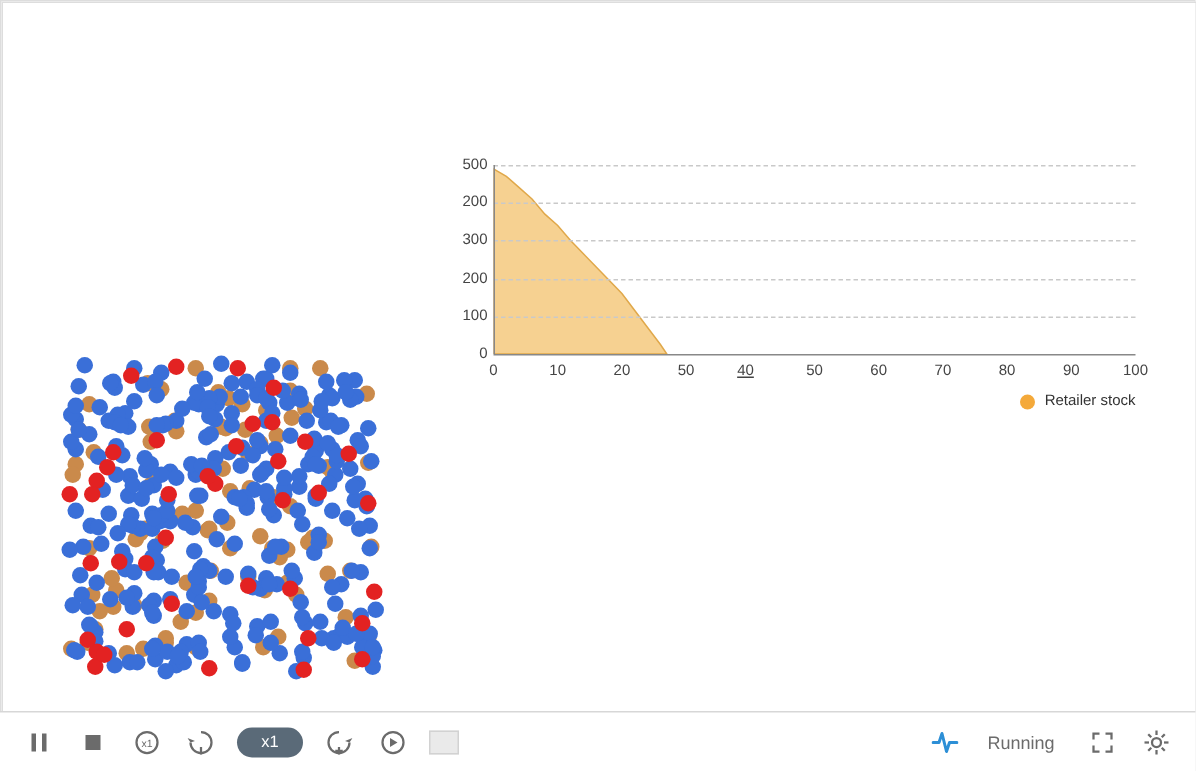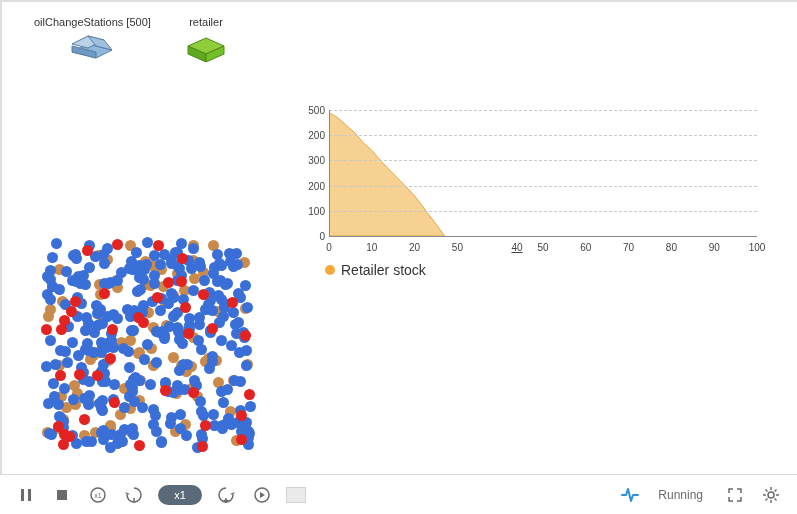--- a/index.html
+++ b/index.html
@@ -78,21 +78,22 @@
     position: absolute;
     left: 32px; top: 0;
     width: 428px; height: 126px;
   }
   .legend {
     margin-top: 22px;
     margin-left: 28px;
     display: flex;
     align-items: center;
     gap: 6px;
-    font-size: 14px;
+    font-size: 10px;
+    justify-content: flex-end;
   }
   .legend-dot {
     width: 10px; height: 10px;
     border-radius: 50%;
     background: #f4a93a;
   }
   .controlbar {
     position: absolute;
     left: 0; bottom: 0;
     width: 100%;
@@ -134,42 +135,21 @@
     font-size: 12px;
     margin: 0 8px 0 4px;
   }
   .pulse-icon { color: #2d8fd6; }
 </style>
 </head>
 <body>
 
 <div class="canvas">
 
-  <div class="agent-block" style="left:32px; top:14px;">
-    <div class="agent-label">oilChangeStations [500]</div>
-    <span class="building-blue">
-      <svg viewBox="0 0 48 32">
-        <polygon points="4,22 20,14 44,20 28,28" fill="#8fb7d9" stroke="#5a7fa3" stroke-width="1"></polygon>
-        <polygon points="4,22 4,28 28,34 28,28" fill="#6d99c2" stroke="#5a7fa3" stroke-width="1" transform="translate(0,-6)"></polygon>
-        <polygon points="4,14 20,6 36,10 20,18" fill="#b8d2e8" stroke="#5a7fa3" stroke-width="1"></polygon>
-        <polygon points="20,6 36,10 44,20 28,16" fill="#9ec1df" stroke="#5a7fa3" stroke-width="1"></polygon>
-      </svg>
-    </span>
-  </div>
-
-  <div class="agent-block" style="left:180px; top:14px;">
-    <div class="agent-label">retailer</div>
-    <span class="building-green">
-      <svg viewBox="0 0 48 32">
-        <polygon points="6,16 24,8 42,16 24,24" fill="#8fce3a" stroke="#4f8a17" stroke-width="1"></polygon>
-        <polygon points="6,16 6,24 24,32 24,24" fill="#5fa821" stroke="#4f8a17" stroke-width="1"></polygon>
-        <polygon points="24,24 42,16 42,24 24,32" fill="#72bf2a" stroke="#4f8a17" stroke-width="1"></polygon>
-      </svg>
-    </span>
-  </div>
+
 
   <div class="scatter-area" id="scatter">
       <div class="dot d-orange" style="left: 84.6978px; top: 2.84634px;"></div>
       <div class="dot d-orange" style="left: 72.1613px; top: 45.2506px;"></div>
       <div class="dot d-orange" style="left: 54.3521px; top: 41.8884px;"></div>
       <div class="dot d-orange" style="left: 147.69px; top: 2.88325px;"></div>
       <div class="dot d-orange" style="left: 5.44663px; top: 67.4326px;"></div>
       <div class="dot d-orange" style="left: 138.857px; top: 48.2525px;"></div>
       <div class="dot d-orange" style="left: 94.8951px; top: 137.689px;"></div>
       <div class="dot d-orange" style="left: 50.7227px; top: 110.494px;"></div>
@@ -612,21 +592,21 @@
         <div class="ytick" style="top: 50.4px;">300</div>
         <div class="grid-h" style="top: 25.2px;"></div>
         <div class="ytick" style="top: 25.2px;">200</div>
         <div class="grid-h" style="top: 0px;"></div>
         <div class="ytick" style="top: 0px;">500</div>
         <div style="position: absolute; left: 32px; top: 0px; bottom: 0px; border-left: 1px solid rgb(136, 136, 136); height: 126px;"></div>
         <div class="xtick" style="left: 32px;">0</div>
         <div class="xtick" style="left: 74.8px;">10</div>
         <div class="xtick" style="left: 117.6px;">20</div>
         <div class="xtick" style="left: 160.4px;">50</div>
-        <div class="xtick" style="left: 220px; text-decoration: underline;">40</div>
+        <div class="xtick" style="left: 200px; text-decoration: underline;">40</div>
         <div class="xtick" style="left: 246px;">50</div>
         <div class="xtick" style="left: 288.8px;">60</div>
         <div class="xtick" style="left: 331.6px;">70</div>
         <div class="xtick" style="left: 374.4px;">80</div>
         <div class="xtick" style="left: 417.2px;">90</div>
         <div class="xtick" style="left: 460px;">100</div>
       </div>
     <div class="legend">
       <span class="legend-dot"></span>
       <span>Retailer stock</span>

